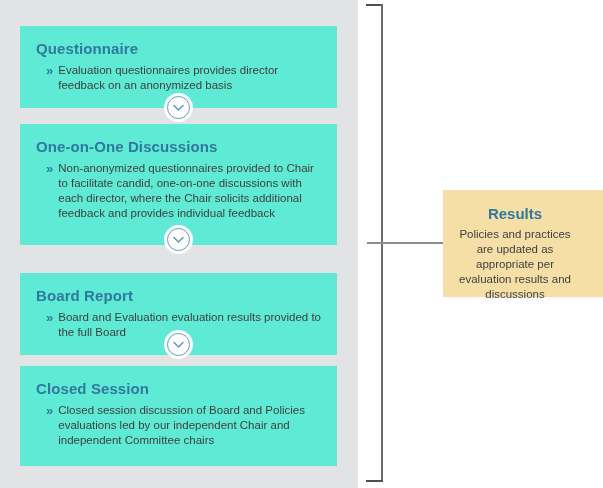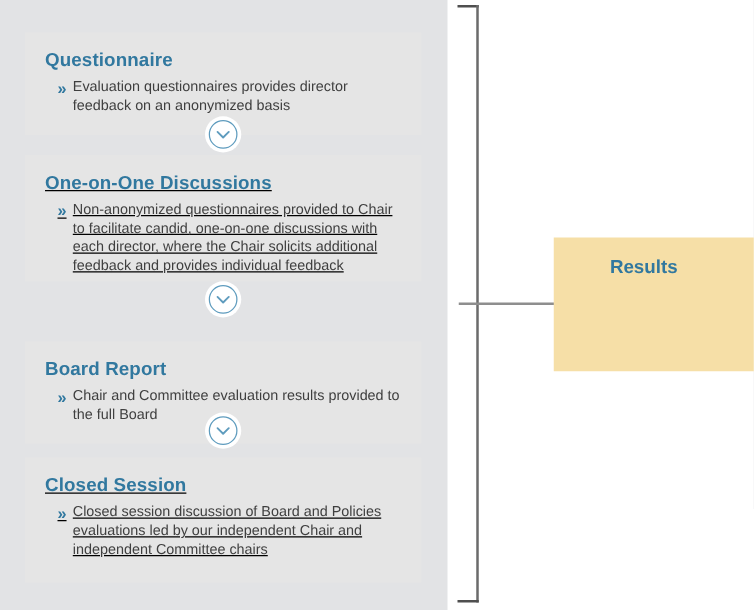--- a/index.html
+++ b/index.html
@@ -30,21 +30,21 @@
     width: 358px;
     height: 488px;
     background: #e2e3e5;
   }
 
   
   .stage-card {
     position: absolute;
     left: 20px;
     width: 317px;
-    background: #e5e5e5;
+    background: #5eead4;
     box-sizing: border-box;
     padding: 14px 16px 10px 16px;
   }
 
   .stage-title {
     color: #31789f;
     font-size: 15px;
     font-weight: bold;
     line-height: 18px;
     margin: 0 0 5px 0;
@@ -181,65 +181,66 @@
   </div>
 
   <div class="chevron-node" style="top:93px;">
     <span class="ring">
       <svg width="11" height="8" viewBox="0 0 11 8" aria-hidden="true">
         <polyline points="1,1.5 5.5,6 10,1.5" fill="none" stroke="#5f9cbe" stroke-width="1.5" stroke-linecap="round" stroke-linejoin="round"></polyline>
       </svg>
     </span>
   </div>
 
-  <div class="stage-card" style="top:124px; height:101px;text-decoration:underline;">
+  <div class="stage-card" style="top:124px; height:121px;">
     <div class="stage-title">One-on-One Discussions</div>
     <div class="stage-body">
       <span class="bullet-chevron">»</span>
       <span class="stage-text">Non-anonymized questionnaires provided to Chair to facilitate candid, one-on-one discussions with each director, where the Chair solicits additional feedback and provides individual feedback</span>
     </div>
   </div>
 
   <div class="chevron-node" style="top:225px;">
     <span class="ring">
       <svg width="11" height="8" viewBox="0 0 11 8" aria-hidden="true">
         <polyline points="1,1.5 5.5,6 10,1.5" fill="none" stroke="#5f9cbe" stroke-width="1.5" stroke-linecap="round" stroke-linejoin="round"></polyline>
       </svg>
     </span>
   </div>
 
   <div class="stage-card" style="top:273px; height:82px;">
     <div class="stage-title">Board Report</div>
     <div class="stage-body">
       <span class="bullet-chevron">»</span>
-      <span class="stage-text">Chair and Committee evaluation results provided to the full Board</span>
+      <span class="stage-text">Board and Evaluation evaluation results provided to the full Board</span>
     </div>
   </div>
 
   <div class="chevron-node" style="top:330px;">
     <span class="ring">
       <svg width="11" height="8" viewBox="0 0 11 8" aria-hidden="true">
         <polyline points="1,1.5 5.5,6 10,1.5" fill="none" stroke="#5f9cbe" stroke-width="1.5" stroke-linecap="round" stroke-linejoin="round"></polyline>
       </svg>
     </span>
   </div>
 
-  <div class="stage-card" style="top:366px; height:100px;text-decoration:underline;">
+  <div class="stage-card" style="top:366px; height:100px;">
     <div class="stage-title">Closed Session</div>
     <div class="stage-body">
       <span class="bullet-chevron">»</span>
       <span class="stage-text">Closed session discussion of Board and Policies evaluations led by our independent Chair and independent Committee chairs</span>
     </div>
   </div>
 
   <div class="bracket">
     <div class="stub top"></div>
     <div class="vline"></div>
     <div class="stub bottom"></div>
   </div>
 
   <div class="results-connector"></div>
 
   <div class="results-box">
     <div class="results-title">Results</div>
+    <div class="results-text">Policies and practices are updated as appropriate per evaluation results and discussions</div>
   </div>
 
 </div>
 
 </body></html>

